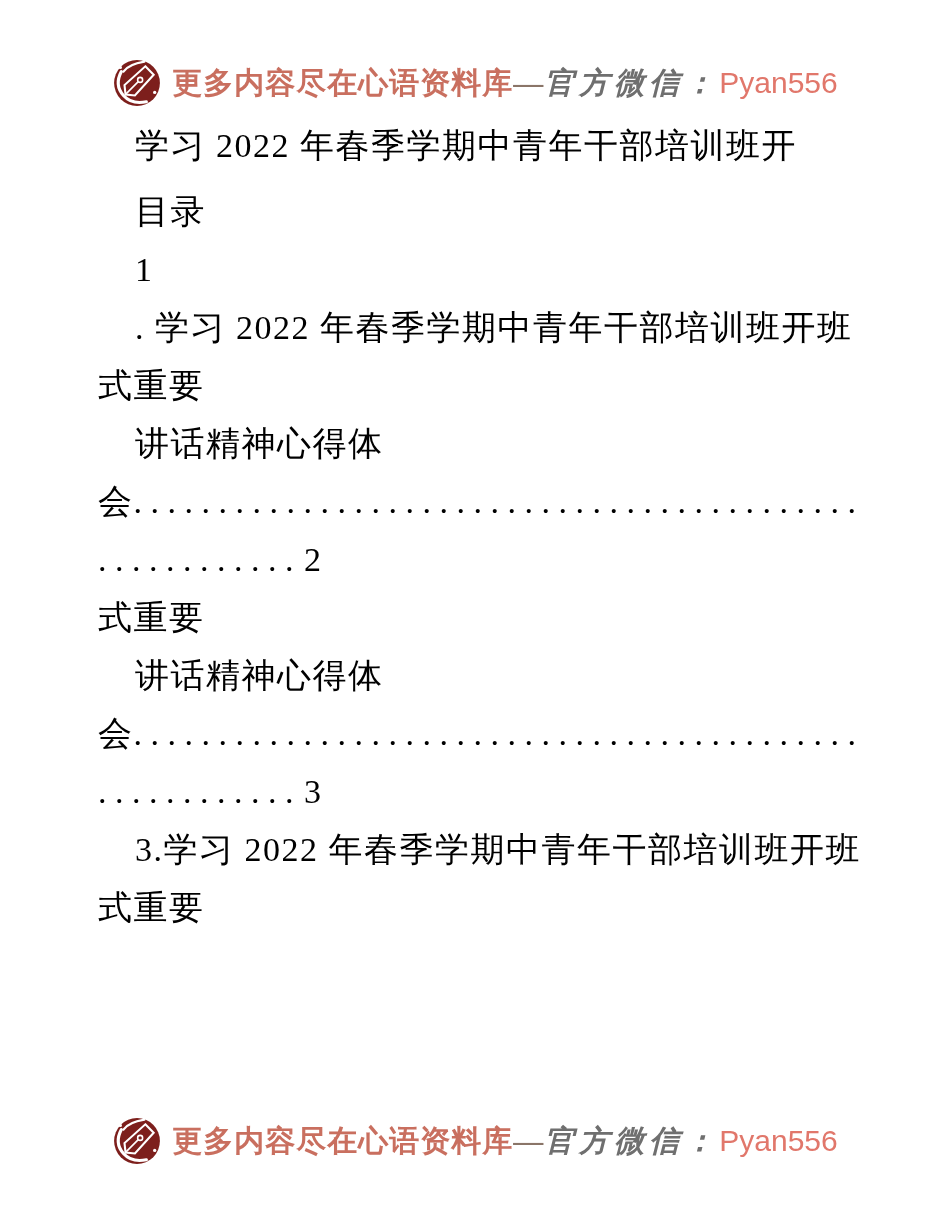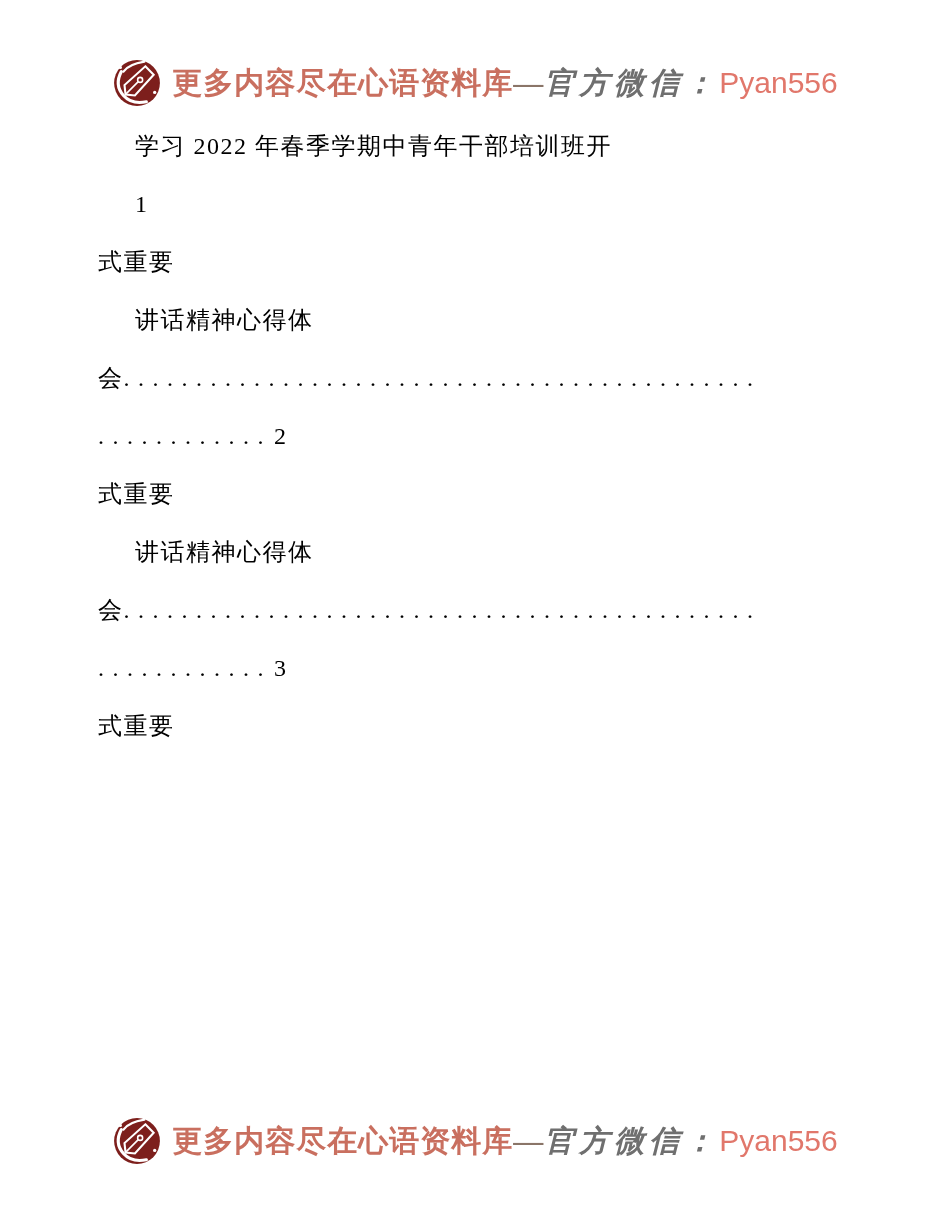--- a/index.html
+++ b/index.html
@@ -22,21 +22,21 @@
   .wm-text { font-size:30px; white-space:nowrap; letter-spacing:1px; }
   .wm-brand { color:#c96f5f; font-weight:bold; }
   .wm-sep   { color:#8a7568; font-weight:bold; }
   .wm-label { color:#6f6f6f; font-weight:bold; font-style:italic; letter-spacing:5px; }
   .wm-id    { color:#e1776b; font-family:"Liberation Sans","DejaVu Sans",sans-serif; letter-spacing:0; }
   .content {
     position:absolute; top:117px; left:98px; width:766px;
   }
   .line {
     height:58px; line-height:58px;
-    font-size:24px; letter-spacing:1.5px;
+    font-size:34px; letter-spacing:1.5px;
     white-space:nowrap; overflow:hidden;
   }
   .indent { padding-left:37px; }
   .gap-sm { margin-top:8px; }
   .dots { letter-spacing:8.5px; }
   .pagenum { margin-left:2px; }
 </style>
 </head>
 <body>
 
@@ -52,29 +52,32 @@
     <circle cx="41" cy="33" r="1.6" fill="#ffffff"></circle>
     <circle cx="36" cy="44" r="1.4" fill="#ffffff"></circle>
   </svg>
   <div class="wm-text">
     <span class="wm-brand">更多内容尽在心语资料库</span><span class="wm-sep">—</span><span class="wm-label">官方微信：</span><span class="wm-id">Pyan556</span>
   </div>
 </div>
 
 <div class="content">
   <div class="line indent">学习 2022 年春季学期中青年干部培训班开</div>
+  <div class="line indent gap-sm">目录</div>
   <div class="line indent">1</div>
+  <div class="line indent">. 学习 2022 年春季学期中青年干部培训班开班</div>
   <div class="line">式重要</div>
   <div class="line indent">讲话精神心得体</div>
   <div class="line"><span>会</span><span class="dots">............................................</span></div>
   <div class="line"><span class="dots">............</span><span class="pagenum">2</span></div>
   <div class="line">式重要</div>
   <div class="line indent">讲话精神心得体</div>
   <div class="line"><span>会</span><span class="dots">............................................</span></div>
   <div class="line"><span class="dots">............</span><span class="pagenum">3</span></div>
+  <div class="line indent">3.学习 2022 年春季学期中青年干部培训班开班</div>
   <div class="line">式重要</div>
 </div>
 
 <div class="watermark-row wm-footer">
   <svg class="wm-logo" viewBox="0 0 48 48" xmlns="http://www.w3.org/2000/svg">
     <circle cx="24" cy="24" r="22" fill="#7d1f1c"></circle>
     <path d="M9 13 Q2 26 11 36 Q19 45 33 42" stroke="#ffffff" fill="none" stroke-width="3" stroke-linecap="round"></path>
     <path d="M31 3.5 Q16 6 11 13" stroke="#ffffff" fill="none" stroke-width="2.2" stroke-linecap="round"></path>
     <path d="M32 8 L40 16 L22 36 L13 35 L12 26 Z" fill="#7d1f1c" stroke="#ffffff" stroke-width="2"></path>
     <line x1="13.5" y1="34.5" x2="25" y2="23" stroke="#ffffff" stroke-width="1.6"></line>

